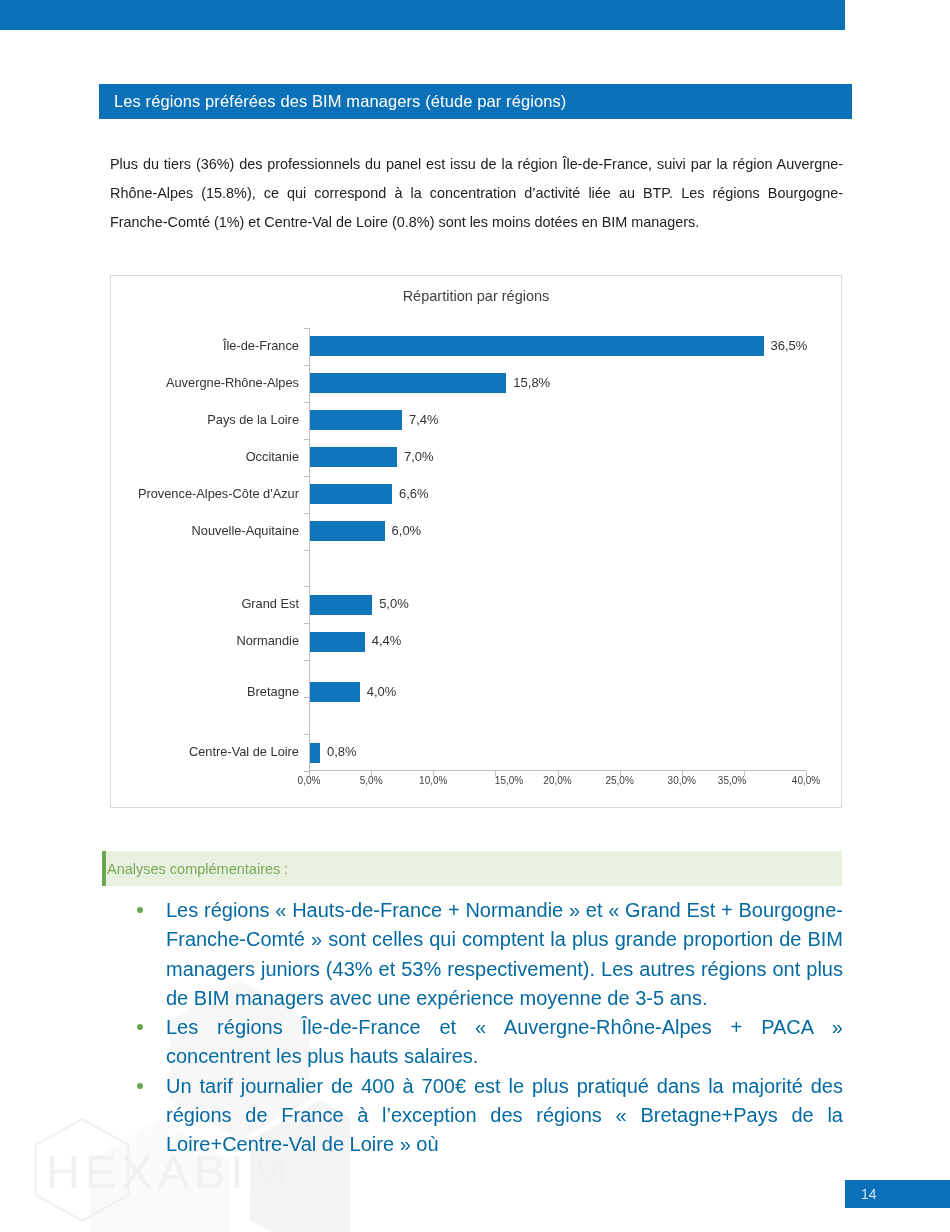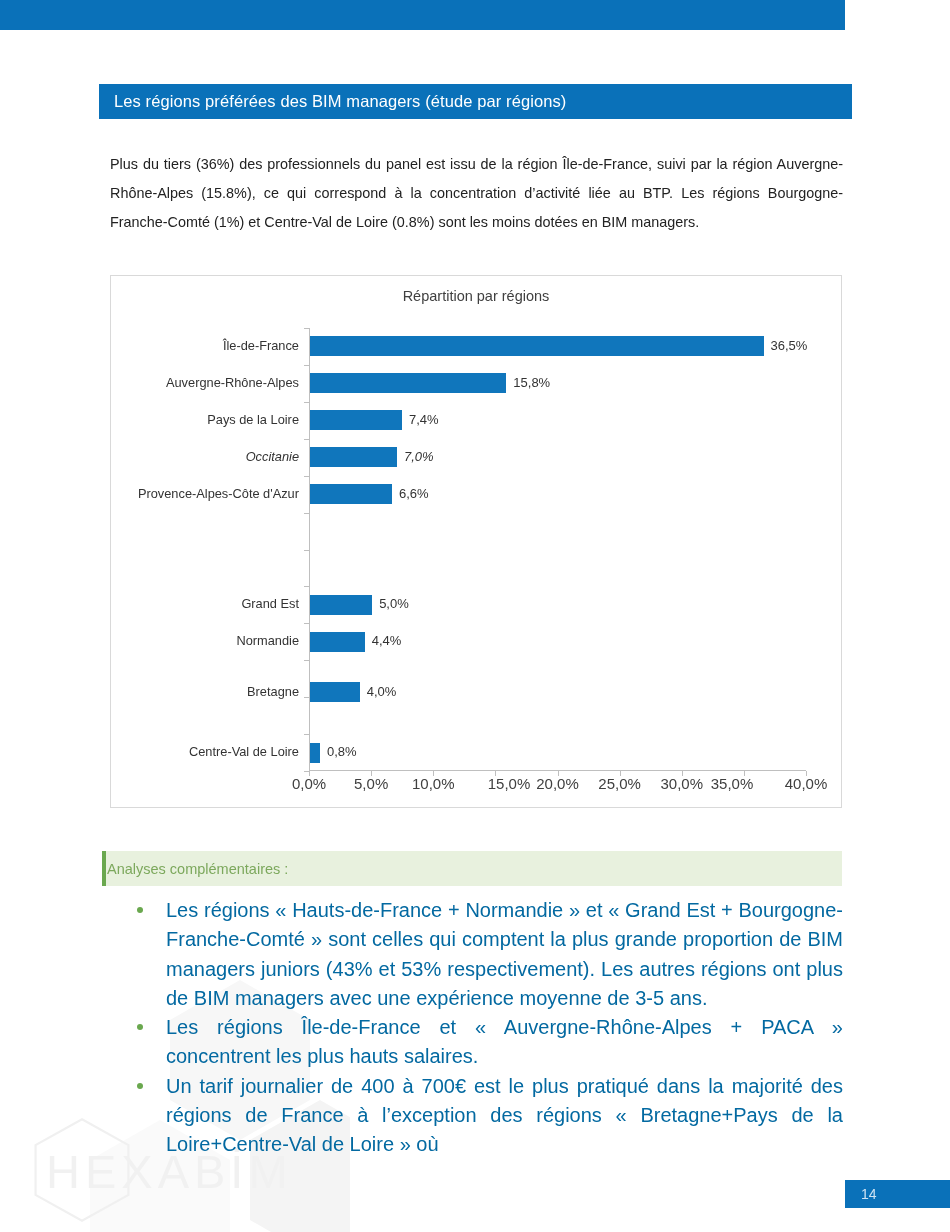--- a/index.html
+++ b/index.html
@@ -84,21 +84,21 @@
   }
   .tick {
     position: absolute; bottom: -5px; width: 1px; height: 5px; background:#BFBFBF;
   }
   .ytick {
     position: absolute; left: -5px; width: 5px; height: 1px; background:#BFBFBF;
   }
   .xlabels { position: absolute; left: 0; top: 447px; width: 497px; height: 20px; }
   .xlabel {
     position: absolute; transform: translateX(-50%);
-    font-size: 15px; color: #404040; white-space: nowrap;
+    font-size: 10px; color: #404040; white-space: nowrap;
   }
   .row {
     position: absolute; left: 0; height: 36.9px;
     display: flex; align-items: center;
   }
   .cat-label {
     position: absolute; right: calc(100% + 10px);
     white-space: nowrap; font-size: 12.8px; color: #333;
     line-height: 36.9px; top: 0;
   }
@@ -212,32 +212,37 @@
           <div class="bar" style="width: 196.315px; background: rgb(16, 118, 188); top: 8.45833px;"></div>
           <div class="val-label" style="left: 204.315px; line-height: 36.9167px;">15,8%</div>
         </div>
         <div class="ytick" style="top: 73.8333px;"></div>
         <div class="row" style="top: 73.8333px; height: 36.9167px; width: 497px;">
           <div class="cat-label" style="line-height: 36.9167px;">Pays de la Loire</div>
           <div class="bar" style="width: 91.945px; background: rgb(16, 118, 188); top: 8.45833px;"></div>
           <div class="val-label" style="left: 99.945px; line-height: 36.9167px;">7,4%</div>
         </div>
         <div class="ytick" style="top: 110.75px;"></div>
-        <div class="row" style="top: 110.75px; height: 36.9167px; width: 497px; font-style: italic;">
+        <div class="row" style="top: 110.75px; height: 36.9167px; width: 497px;">
           <div class="cat-label" style="line-height: 36.9167px;">Occitanie</div>
           <div class="bar" style="width: 86.975px; background: rgb(16, 118, 188); top: 8.45833px;"></div>
           <div class="val-label" style="left: 94.975px; line-height: 36.9167px;">7,0%</div>
         </div>
         <div class="ytick" style="top: 147.667px;"></div>
         <div class="row" style="top: 147.667px; height: 36.9167px; width: 497px;">
           <div class="cat-label" style="line-height: 36.9167px;">Provence-Alpes-Côte d'Azur</div>
           <div class="bar" style="width: 82.005px; background: rgb(16, 118, 188); top: 8.45833px;"></div>
           <div class="val-label" style="left: 90.005px; line-height: 36.9167px;">6,6%</div>
         </div>
         <div class="ytick" style="top: 184.583px;"></div>
+        <div class="row" style="top: 184.583px; height: 36.9167px; width: 497px;">
+          <div class="cat-label" style="line-height: 36.9167px;">Nouvelle-Aquitaine</div>
+          <div class="bar" style="width: 74.55px; background: rgb(16, 118, 188); top: 8.45833px;"></div>
+          <div class="val-label" style="left: 82.55px; line-height: 36.9167px;">6,0%</div>
+        </div>
         <div class="ytick" style="top: 221.5px;"></div>
         <div class="ytick" style="top: 258.417px;"></div>
         <div class="row" style="top: 258.417px; height: 36.9167px; width: 497px;">
           <div class="cat-label" style="line-height: 36.9167px;">Grand Est</div>
           <div class="bar" style="width: 62.125px; background: rgb(16, 118, 188); top: 8.45833px;"></div>
           <div class="val-label" style="left: 70.125px; line-height: 36.9167px;">5,0%</div>
         </div>
         <div class="ytick" style="top: 295.333px;"></div>
         <div class="row" style="top: 295.333px; height: 36.9167px; width: 497px;">
           <div class="cat-label" style="line-height: 36.9167px;">Normandie</div>

